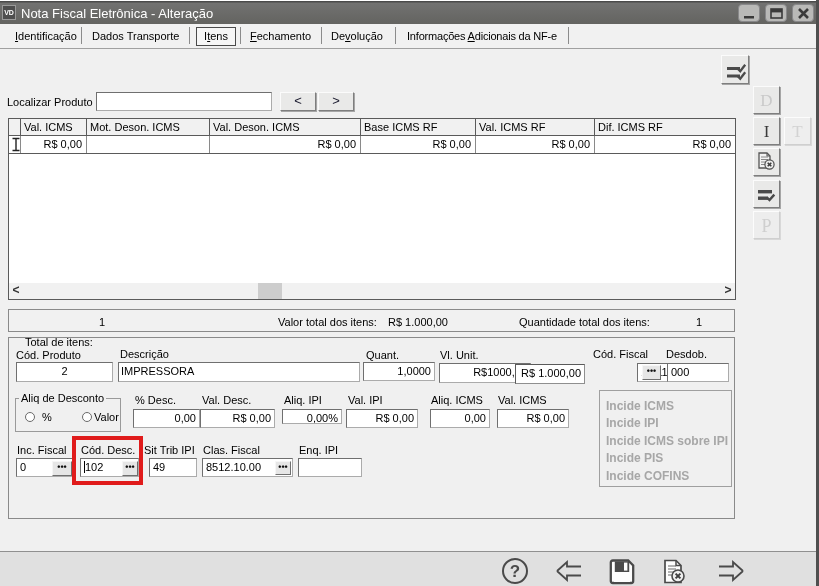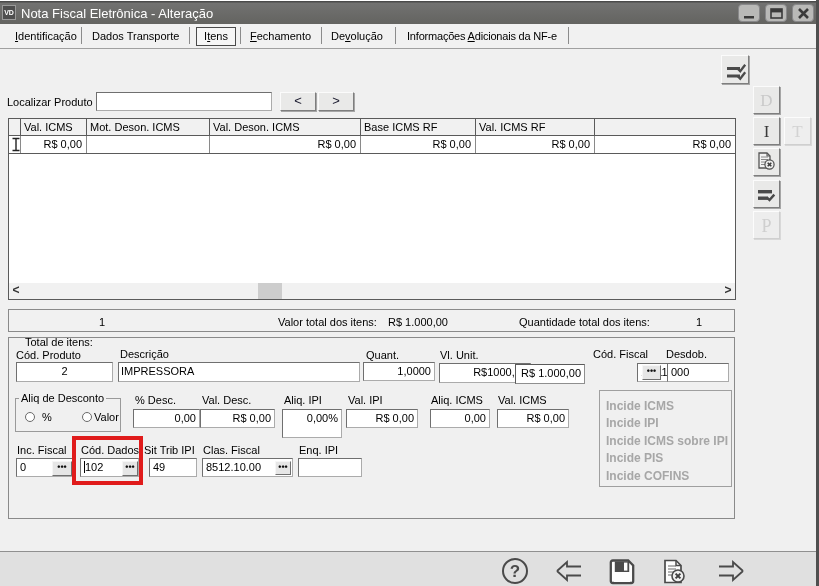--- a/index.html
+++ b/index.html
@@ -115,20 +115,21 @@
 <div class="btn3d" style="left:318px; top:92px; width:36px; height:19px; text-align:center; font-size:13px; line-height:16px; color:#1a1a2e;">&gt;</div>
 
 <div id="grid">
   <div id="ghrow">
     <div class="gh" style="left:0; width:12px;"></div>
     <div class="gh" style="left:12px; width:66px;">Val. ICMS</div>
     <div class="gh" style="left:201px; width:151px;">Val. Deson. ICMS</div>
     <div class="gh" style="left:78px; width:123px;">Mot. Deson. ICMS</div>
     <div class="gh" style="left:352px; width:115px;">Base ICMS RF</div>
     <div class="gh" style="left:467px; width:119px;">Val. ICMS RF</div>
+    <div class="gh" style="left:586px; width:140px; border-right:none;">Dif. ICMS RF</div>
   </div>
   <div id="grow">
     <div class="gc" style="left:0; width:12px; padding:0;">
       <svg width="12" height="17">
           <path d="M3.5 2.5 h7 M3.5 14.5 h7 M7 2.5 v12" stroke="#222" stroke-width="1.4" fill="none"></path>
         </svg>
     </div>
     <div class="gc" style="left:12px; width:66px;">R$ 0,00</div>
     <div class="gc" style="left:78px; width:123px;"></div>
     <div class="gc" style="left:201px; width:151px;">R$ 0,00</div>
@@ -203,32 +204,32 @@
   <div class="radio" style="left:16px; top:74px;"></div>
   <div class="lbl" style="left:33px; top:73px;">%</div>
   <div class="radio" style="left:73px; top:74px;"></div>
   <div class="lbl" style="left:85px; top:73px;">Valor</div>
 
   <div class="lbl" style="left:126px; top:56px;">% Desc.</div>
   <div class="field" style="left:124px; top:71px; width:67px; height:19px; text-align:right; padding-right:3px;">0,00</div>
   <div class="lbl" style="left:193px; top:56px;">Val. Desc.</div>
   <div class="field" style="left:191px; top:71px; width:75px; height:19px; text-align:right; padding-right:3px;">R$ 0,00</div>
   <div class="lbl" style="left:275px; top:56px;">Aliq. IPI</div>
-  <div class="field" style="left:273px; top:71px; width:60px; height:29px; text-align:right; padding-right:3px;">0,00%</div>
+  <div class="field" style="left:273px; top:71px; width:60px; height:15px; text-align:right; padding-right:3px;">0,00%</div>
   <div class="lbl" style="left:339px; top:56px;">Val. IPI</div>
   <div class="field" style="left:337px; top:71px; width:72px; height:19px; text-align:right; padding-right:3px;">R$ 0,00</div>
   <div class="lbl" style="left:422px; top:56px;">Aliq. ICMS</div>
   <div class="field" style="left:421px; top:71px; width:60px; height:19px; text-align:right; padding-right:3px;">0,00</div>
   <div class="lbl" style="left:489px; top:56px;">Val. ICMS</div>
   <div class="field" style="left:488px; top:71px; width:72px; height:19px; text-align:right; padding-right:3px;">R$ 0,00</div>
 
   <div class="lbl" style="left:8px; top:106px;">Inc. Fiscal</div>
   <div class="field" style="left:7px; top:120px; width:59px; height:19px; padding-left:3px;">0</div>
   <div class="dots" style="left:43px; top:123px; width:20px; height:15px;">•••</div>
-  <div class="lbl" style="left:72px; top:106px;">Cód. Dados.</div>
+  <div class="lbl" style="left:72px; top:106px;">Cód. Desc.</div>
   <div class="field" style="left:71px; top:120px; width:59px; height:19px; padding-left:3px;"><span style="border-left:1px solid #000;">102</span></div>
   <div class="dots" style="left:113px; top:123px; width:16px; height:15px;">•••</div>
   <div class="lbl" style="left:135px; top:106px;">Sit Trib IPI</div>
   <div class="field" style="left:140px; top:120px; width:48px; height:19px; padding-left:3px;">49</div>
   <div class="lbl" style="left:194px; top:106px;">Clas. Fiscal</div>
   <div class="field" style="left:193px; top:120px; width:91px; height:19px; padding-left:3px;">8512.10.00</div>
   <div class="dots" style="left:266px; top:123px; width:16px; height:14px;">•••</div>
   <div class="lbl" style="left:290px; top:106px;">Enq. IPI</div>
   <div class="field" style="left:289px; top:120px; width:64px; height:19px;"></div>
 

